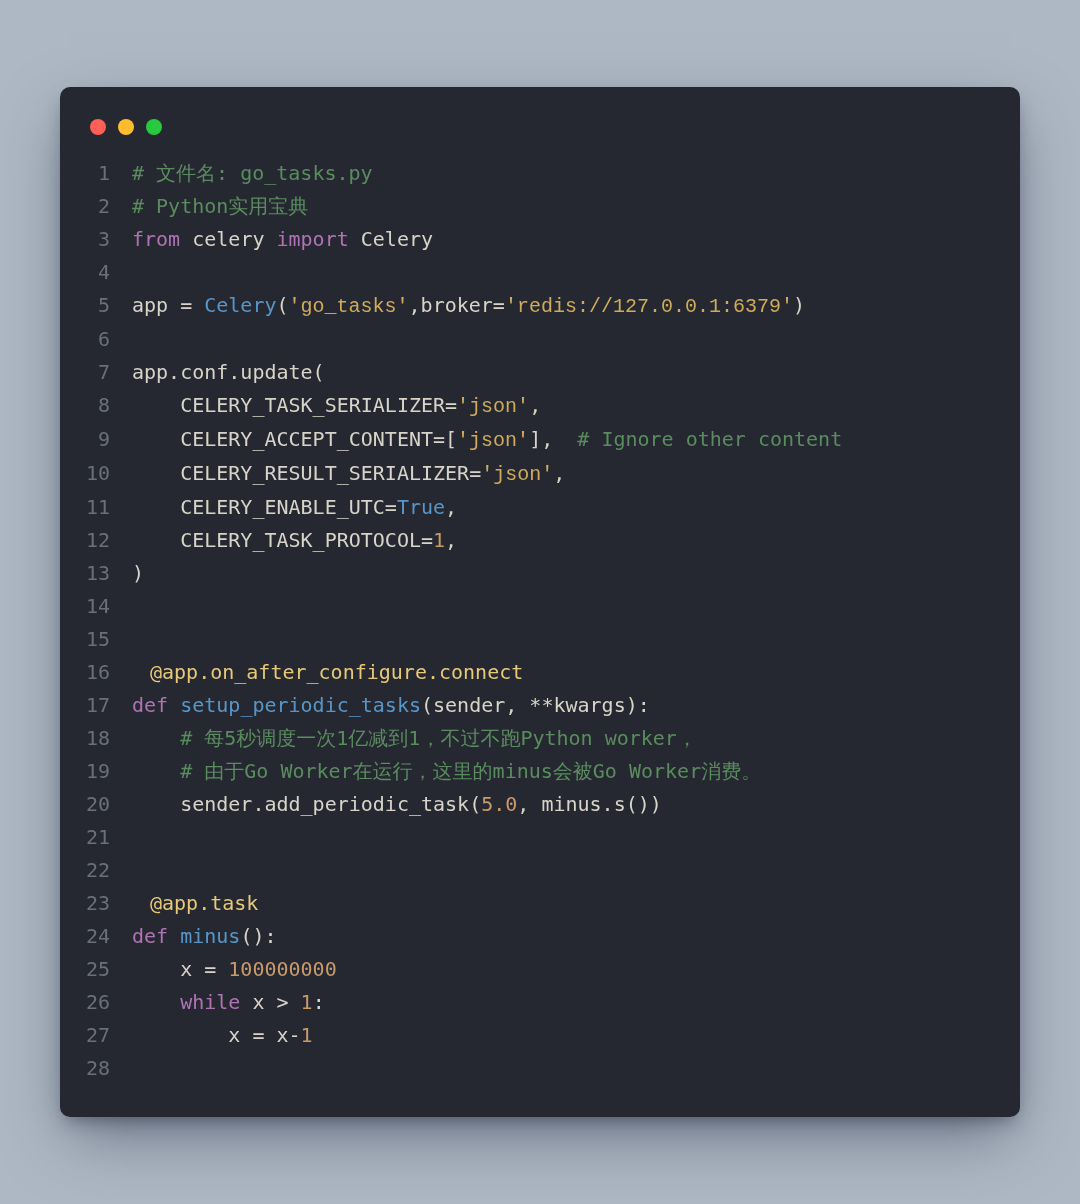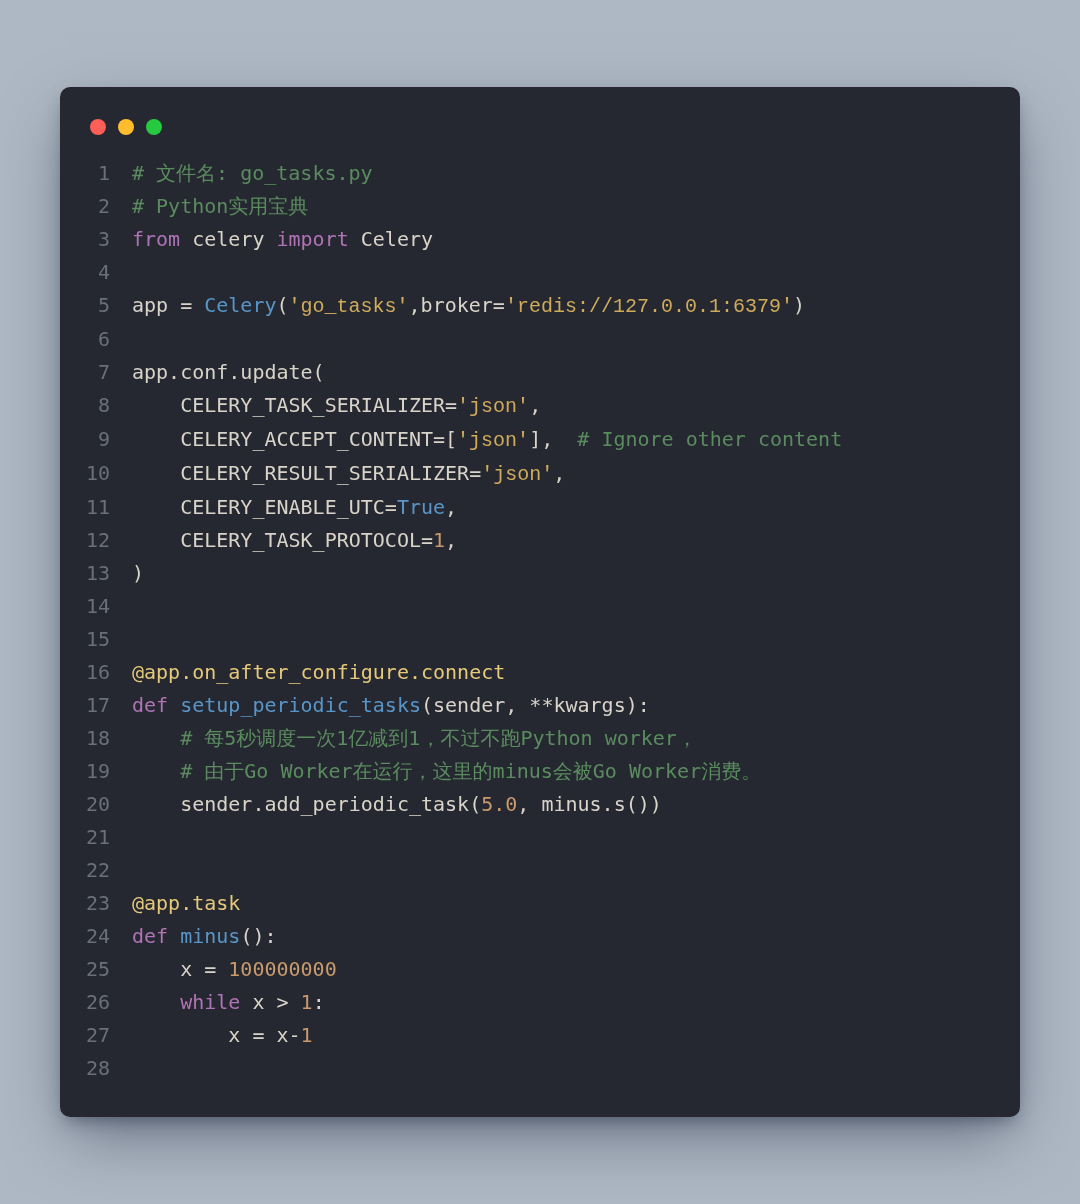--- a/index.html
+++ b/index.html
@@ -75,21 +75,21 @@
   }
   .content {
     flex: 1 1 auto;
   }
   .tok-com { color: var(--comment); text-align: right; }
   .tok-kw  { color: var(--keyword); }
   .tok-bi  { color: var(--builtin); }
   .tok-str { color: var(--string); font-family: Liberation Mono, monospace; }
   .tok-nm  { color: var(--name); }
   .tok-num { color: var(--number); }
-  .tok-dec { color: var(--decorator); }
+  .tok-dec { color: var(--decorator); margin-left: 18px; }
 </style>
 </head>
 <body>
 
 <div class="window">
   <div class="title-bar">
     <div class="tc red"></div>
     <div class="tc yellow"></div>
     <div class="tc green"></div>
   </div>

